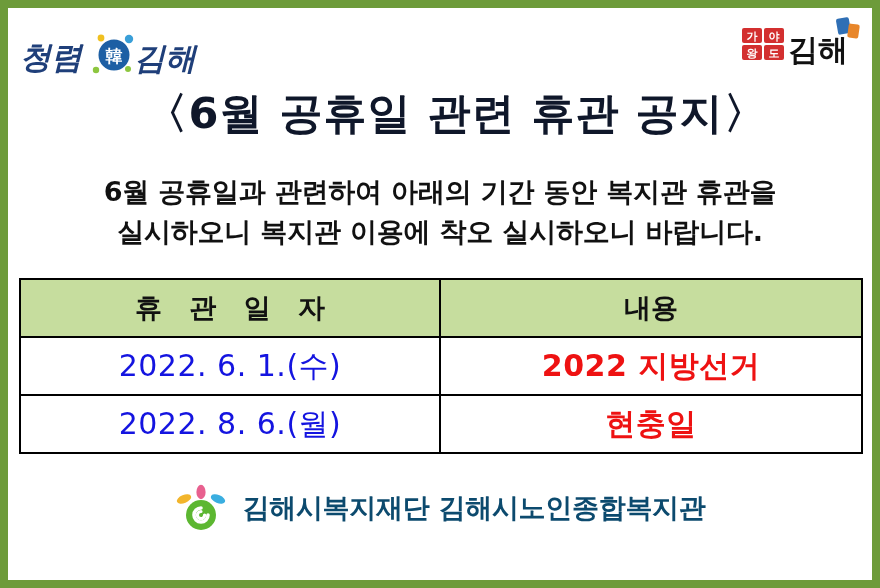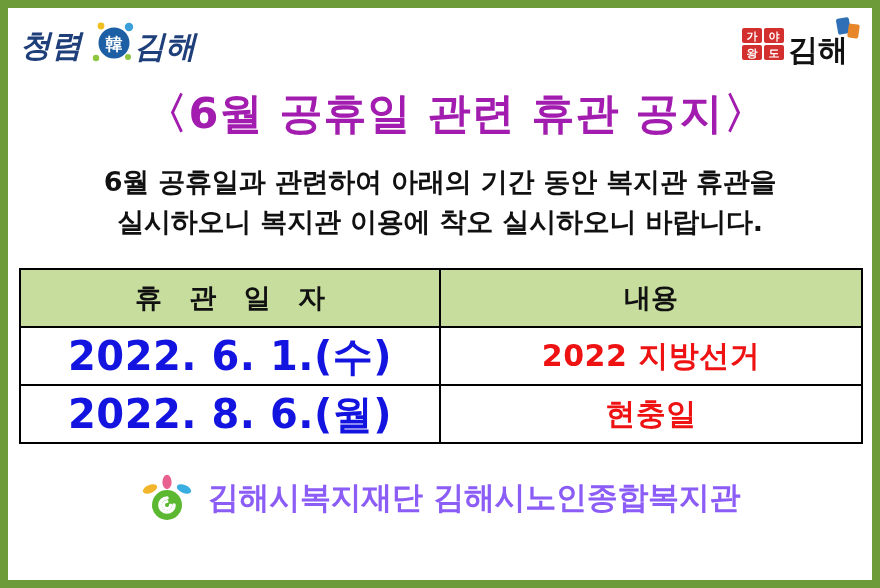--- a/index.html
+++ b/index.html
@@ -26,49 +26,49 @@
 
   
   .header-bar {
     position: relative;
     height: 68px;
   }
 
   .logo-left {
     position: absolute;
     left: 8px;
-    top: 8px;
+    top: 20px;
     width: 190px;
     height: 50px;
   }
   .logo-right {
     position: absolute;
     right: 12px;
     top: 8px;
     width: 120px;
     height: 54px;
   }
 
   
   .title {
     text-align: center;
-    color: #a21caf;
+    color: #0f172a;
     font-size: 43px;
     font-weight: bold;
     letter-spacing: 1px;
     line-height: 1.1;
     margin-top: 14px;
     white-space: nowrap;
     font-family: "DejaVu Sans", "Liberation Sans", sans-serif;
     padding-left: 32px;
   }
 
   
   .body-text {
-    margin-top: 25px;
+    margin-top: 35px;
     text-align: center;
     color: #111111;
     font-size: 27px;
     font-weight: bold;
     line-height: 1.48;
     letter-spacing: -0.2px;
   }
   .body-text .line {
     display: block;
     white-space: nowrap;
@@ -101,22 +101,22 @@
     font-size: 27px;
     font-weight: bold;
     margin-top: 9px;
   }
   th.header-cell.spaced {
     letter-spacing: 9px;
     text-indent: 9px;
   }
   td.date-cell {
     color: #1414e0;
-    font-size: 40px;
-    font-weight: bold;
+    font-size: 30px;
+    font-weight: normal;
     letter-spacing: 0.5px;
   }
   td.desc-cell {
     color: #ee1212;
     font-size: 30px;
     font-weight: bold;
     letter-spacing: 0.5px;
     margin-top: 28px;
   }
 
@@ -127,22 +127,22 @@
     align-items: center;
     justify-content: center;
     gap: 14px;
   }
   .footer-logo {
     width: 54px;
     height: 48px;
     flex: 0 0 auto;
   }
   .footer-text {
-    color: #8b5cf6;
-    font-size: 31px;
+    color: #0c4a6e;
+    font-size: 27px;
     font-weight: bold;
     letter-spacing: -0.3px;
     white-space: nowrap;
   }
 </style>
 </head>
 <body>
 
 <div class="poster">
 

